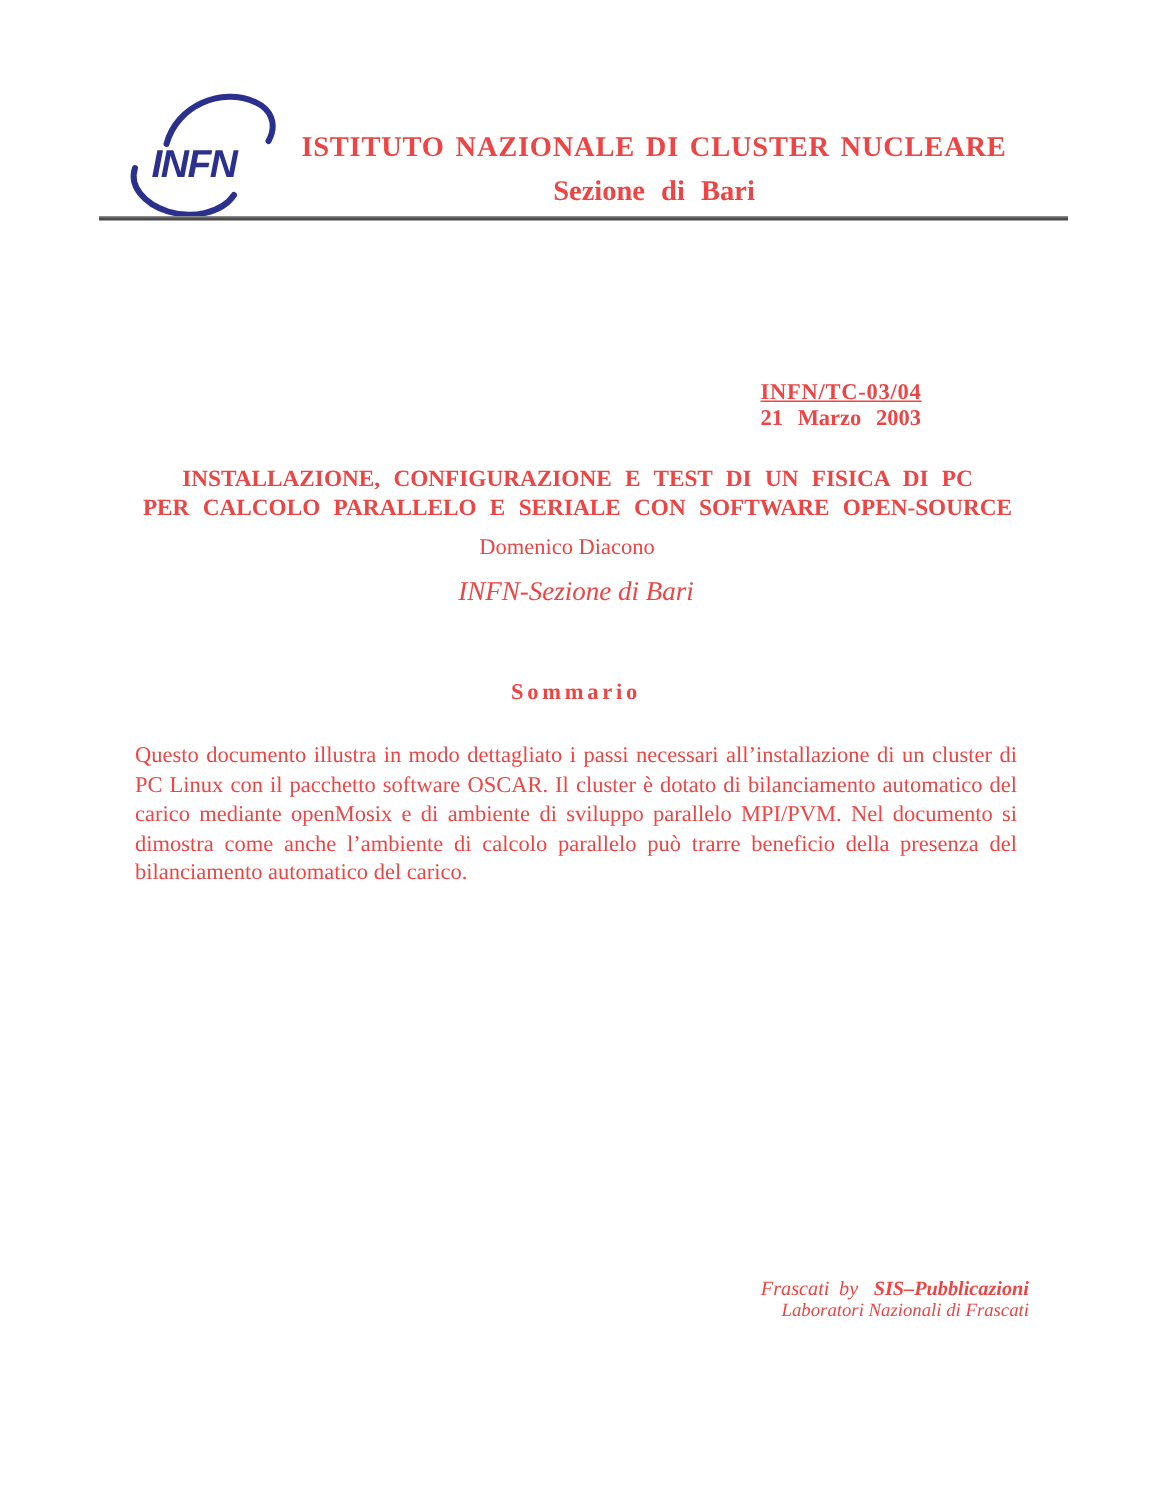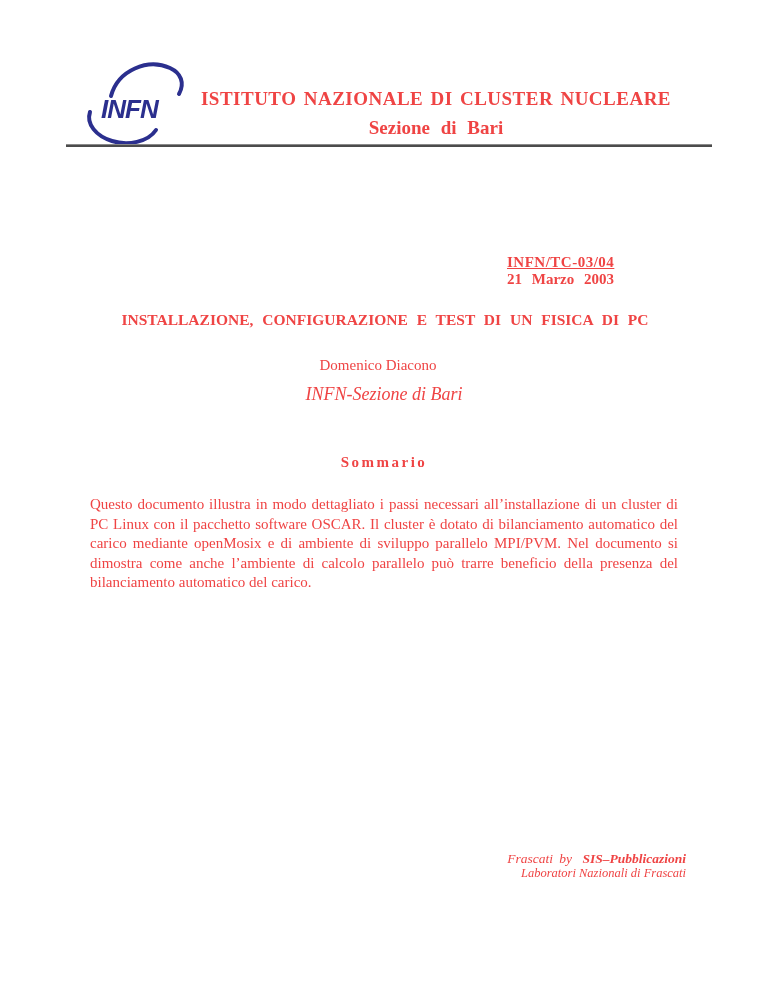--- a/index.html
+++ b/index.html
@@ -185,20 +185,21 @@
 
   <div class="rule"></div>
 
   <div class="report-id">
     <div class="report-code">INFN/TC-03/04</div>
     <div class="report-date">21 Marzo 2003</div>
   </div>
 
   <div class="doc-title">
     <div>INSTALLAZIONE, CONFIGURAZIONE E TEST DI UN FISICA DI PC</div>
+    <div>PER CALCOLO PARALLELO E SERIALE CON SOFTWARE OPEN-SOURCE</div>
   </div>
 
   <div class="author">Domenico Diacono</div>
   <div class="affiliation">INFN-Sezione di Bari</div>
 
   <div class="abstract-heading">Sommario</div>
   <p class="abstract-body">Questo documento illustra in modo dettagliato i passi necessari all’installazione di un cluster di PC Linux con il pacchetto software OSCAR. Il cluster è dotato di bilanciamento automatico del carico mediante openMosix e di ambiente di sviluppo parallelo MPI/PVM. Nel documento si dimostra come anche l’ambiente di calcolo parallelo può trarre beneficio della presenza del bilanciamento automatico del carico.</p>
 
   <div class="footer">
     <div class="pub-line">

